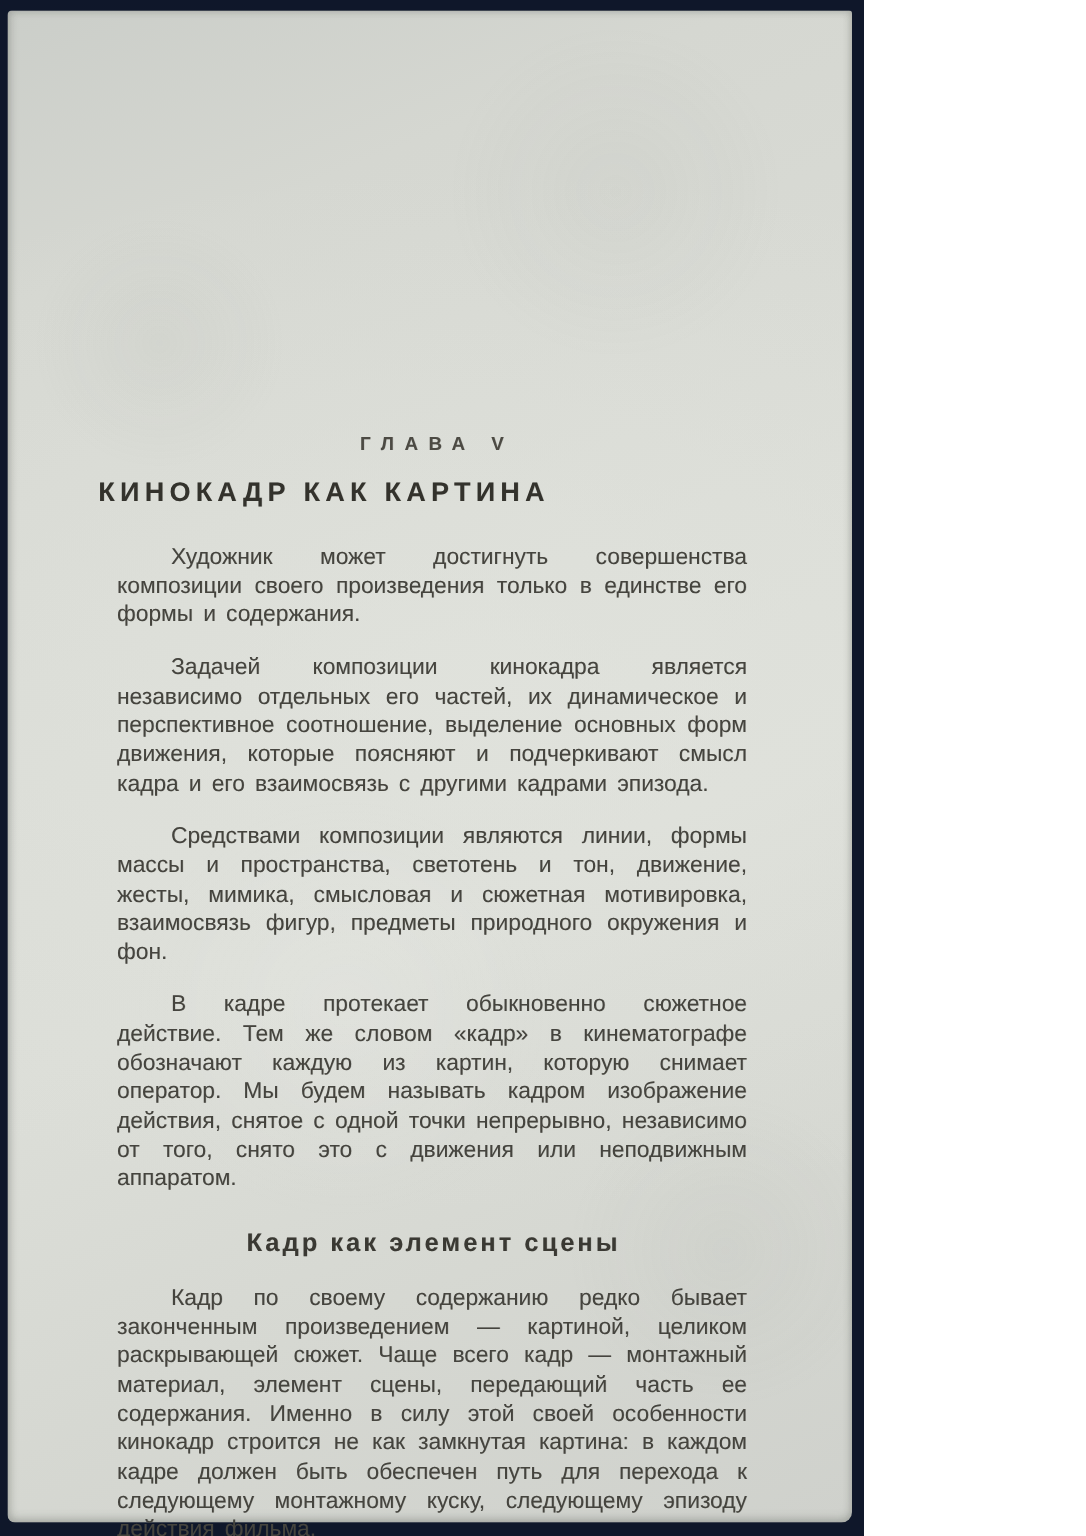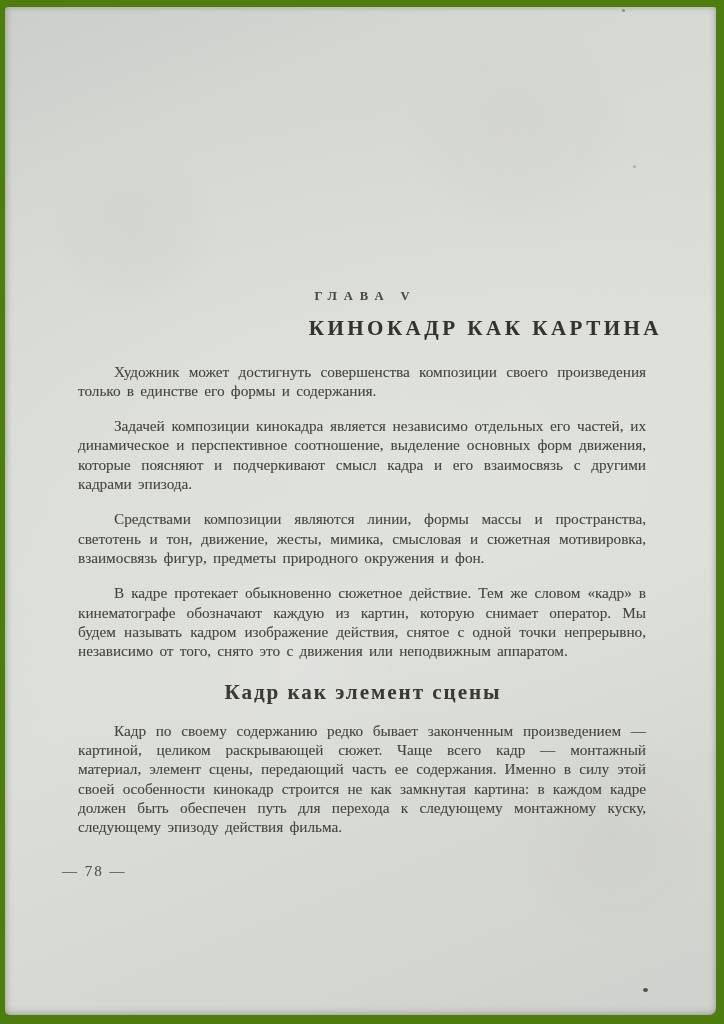--- a/index.html
+++ b/index.html
@@ -2,25 +2,25 @@
 <html><head>
 <meta charset="utf-8">
 <style>
   html, body {
     margin: 0;
     padding: 0;
     background: #ffffff;
   }
   .canvas {
     position: relative;
-    width: 724px;
+    width: 576px;
     height: 1024px;
-    background: #4d7c0f;
+    background: #0f172a;
     overflow: hidden;
-    font-family: Liberation Serif, serif;
+    font-family: Liberation Sans, sans-serif;
   }
   .paper {
     position: absolute;
     left: 5px;
     top: 7px;
     right: 8px;
     bottom: 9px;
     border-radius: 3px 2px 7px 5px;
     background:
       radial-gradient(ellipse 900px 500px at 55% 45%, rgba(228,230,224,0.55), rgba(228,230,224,0) 70%),
@@ -57,38 +57,38 @@
   .chapter {
     text-align: center;
     font-weight: bold;
     font-size: 12.5px;
     letter-spacing: 7px;
     text-indent: 7px;
     color: #4c4a43;
     margin-bottom: 13px;
   }
   .title {
-    text-align: right;
+    text-align: left;
     font-weight: bold;
-    font-size: 21px;
+    font-size: 18px;
     letter-spacing: 3.5px;
     text-indent: 3.5px;
     color: #33322c;
     margin: 0 0 23px 0;
   }
   .body-text p {
     margin: 16px;
     text-indent: 36px;
     text-align: justify;
     word-spacing: 2.5px;
   }
   .subheading {
     text-align: center;
     font-weight: bold;
-    font-size: 21px;
+    font-size: 17px;
     letter-spacing: 2px;
     text-indent: 2px;
     color: #3a3933;
     margin: 23px 0 18px 0;
   }
   .pageno {
     text-align: left;
     margin-top: 25px;
     font-size: 15px;
     letter-spacing: 2px;

